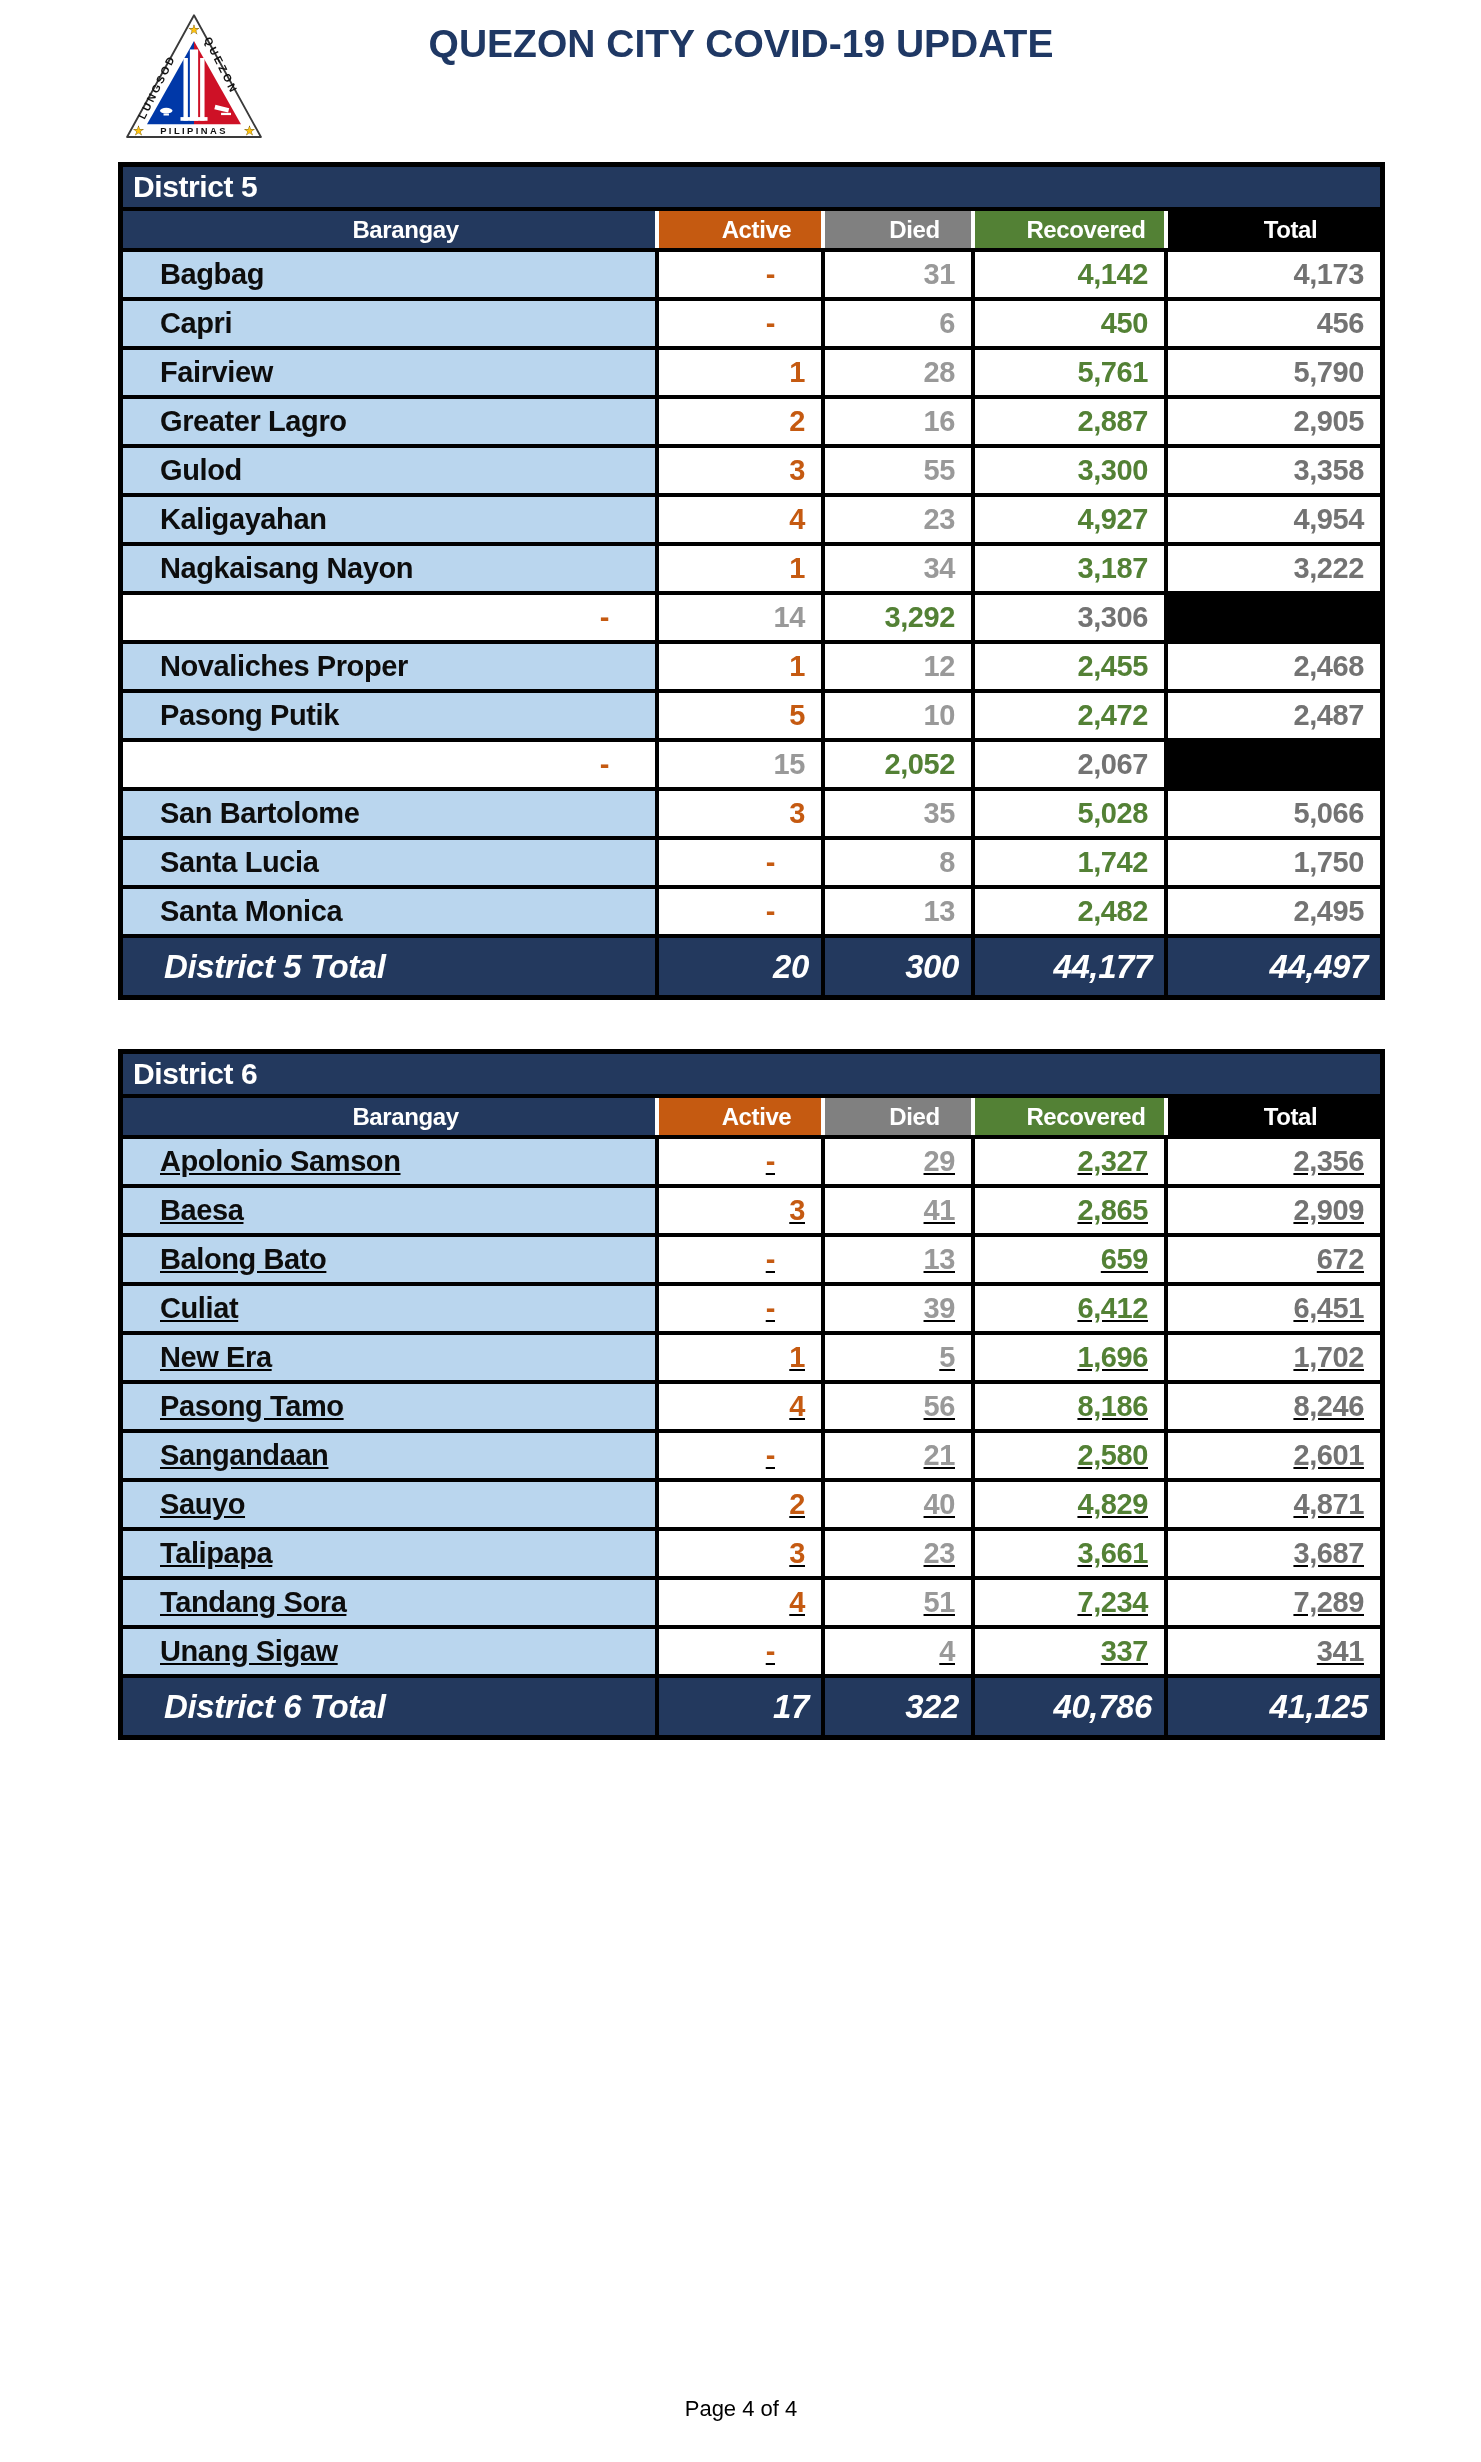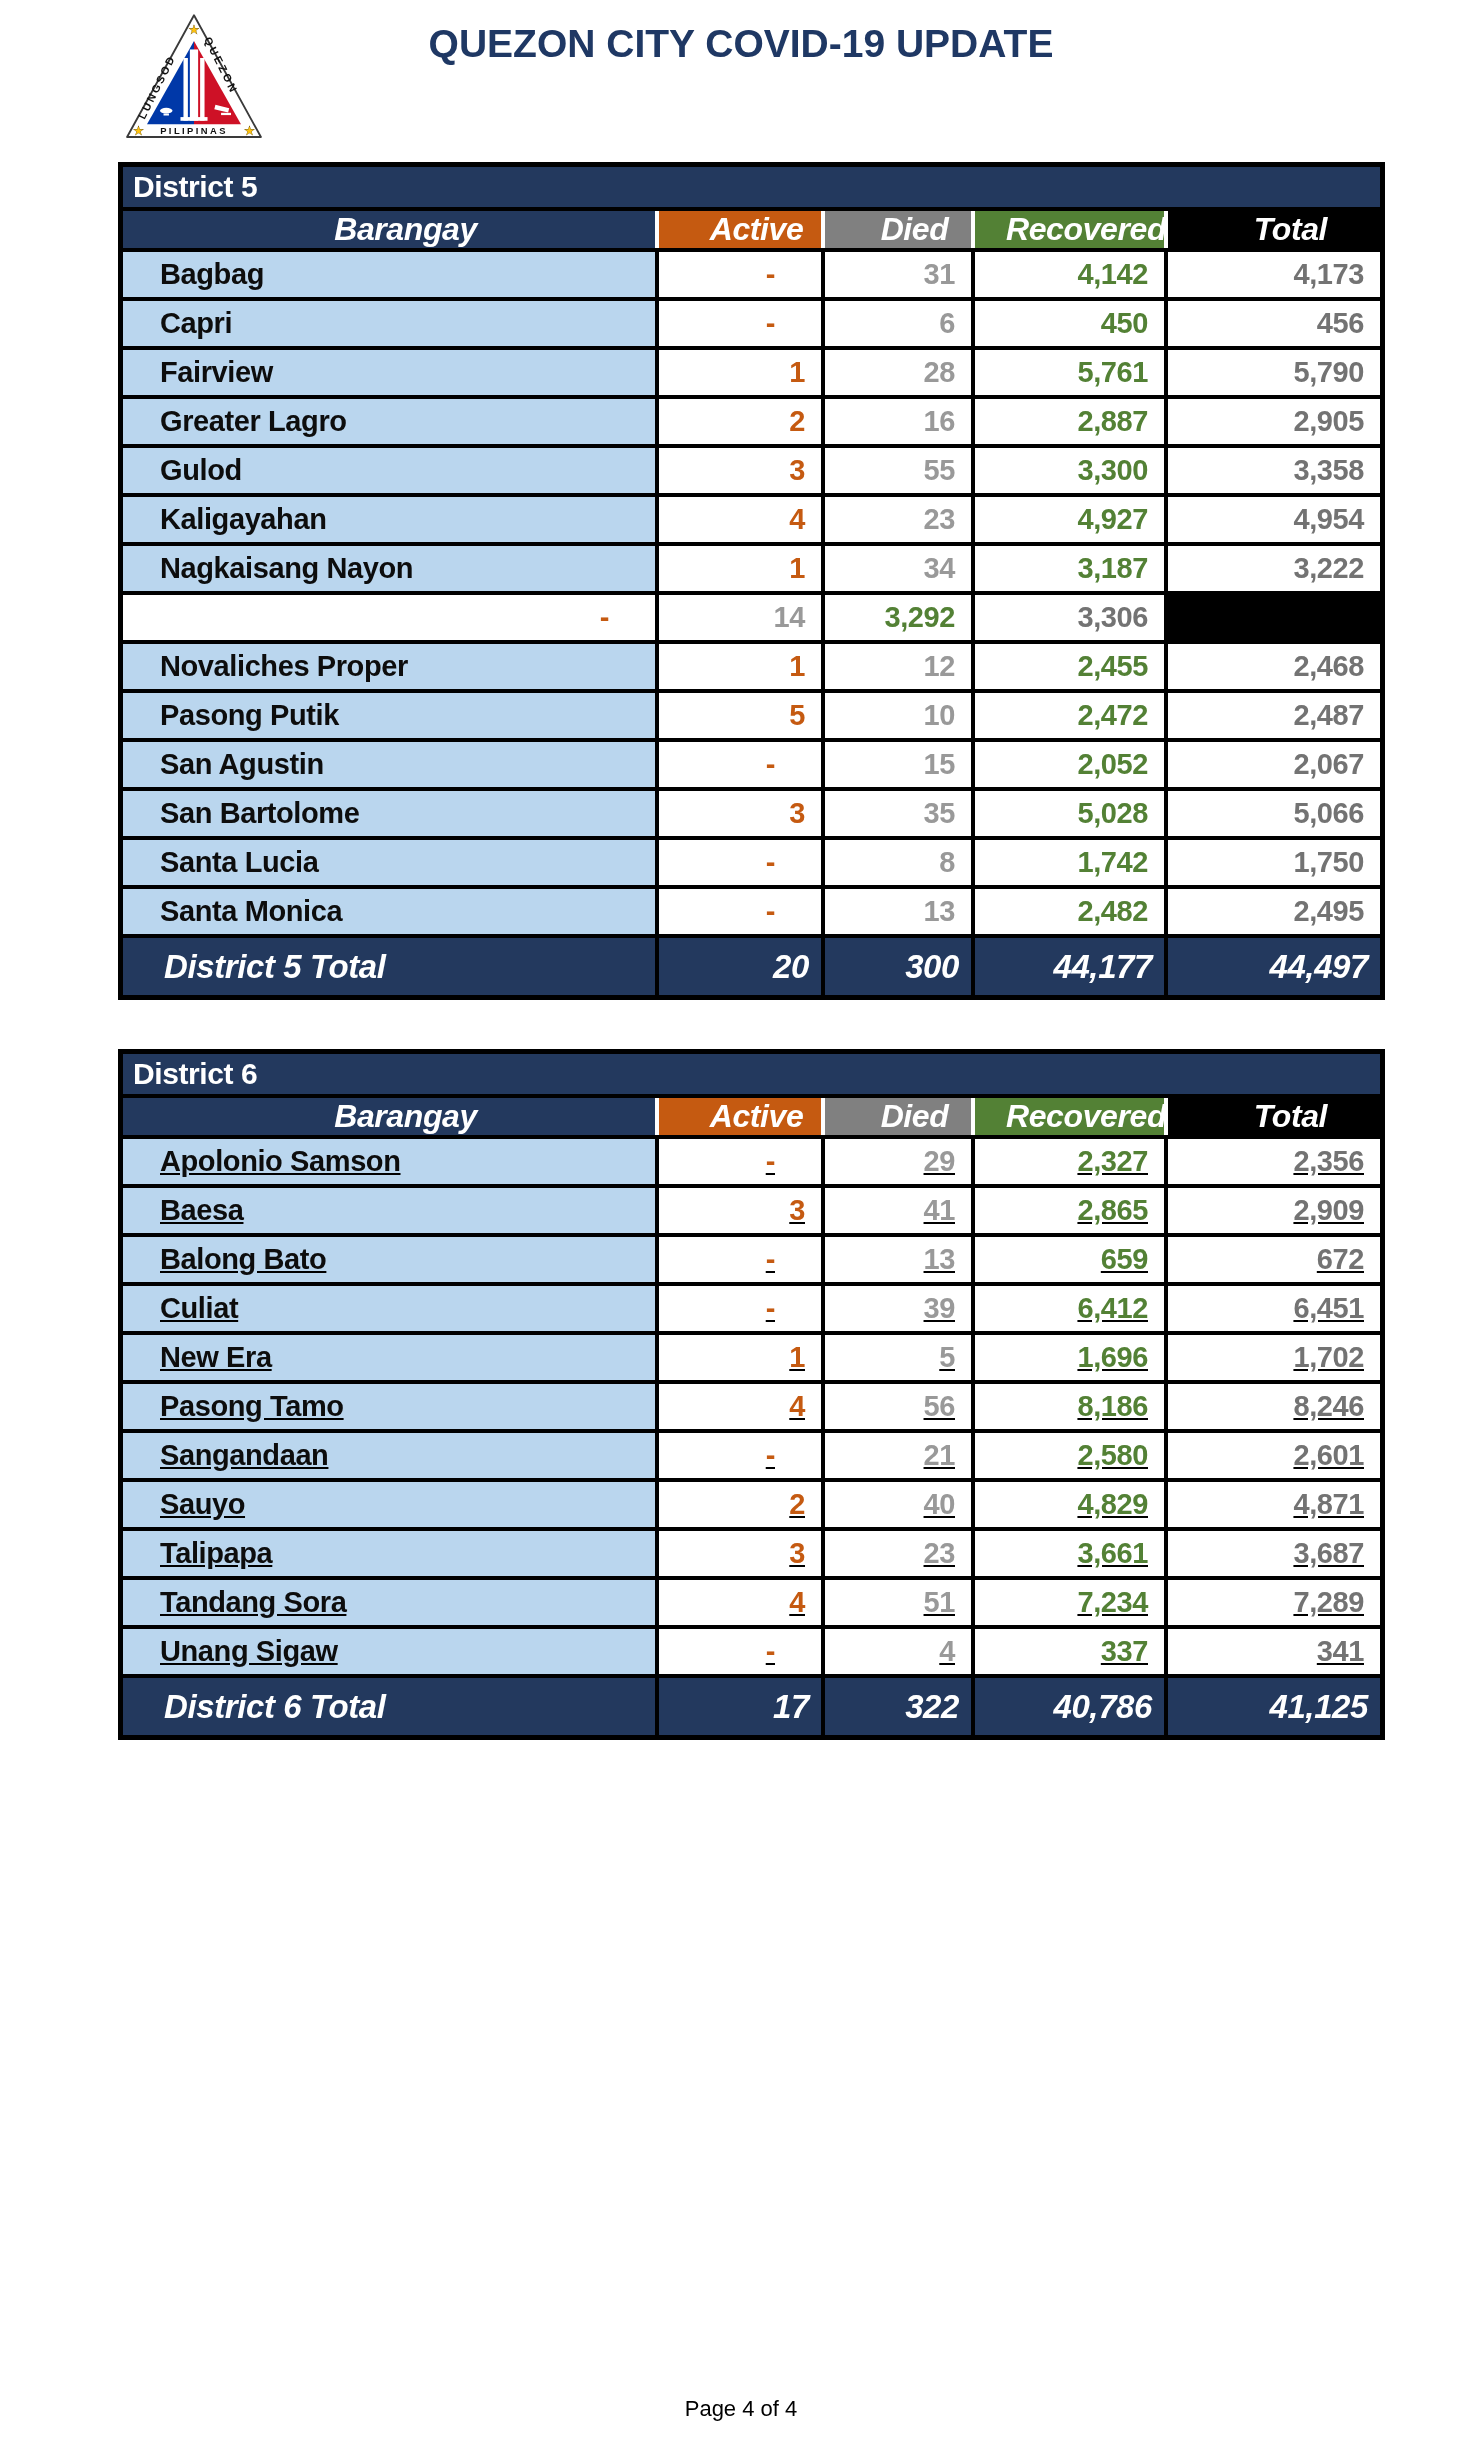--- a/index.html
+++ b/index.html
@@ -71,23 +71,22 @@
     grid-template-columns: 532px 162px 146px 189px 212px;
     column-gap: 4px;
   }
   .head-row { background: #ffffff; }
   .th {
     height: 37px;
     display: flex;
     align-items: center;
     justify-content: center;
     color: #fff;
-    font-size: 32px;
-    font-weight: bold;
-    font-style: italic;
+    font-size: 24px;
+    font-weight: bold;
     letter-spacing: -0.4px;
     padding-left: 33px;
   }
   .th.c-barangay  { background: #23395E; }
   .th.c-active    { background: #C55A11; }
   .th.c-died      { background: #808080; }
   .th.c-recovered { background: #538135; }
   .th.c-total     { background: #000000; }
 
   .data-row { background: #000; }
@@ -256,21 +255,20 @@
         <div class="td num totalcol">2,468</div>
       </div>
         <div class="grid-row data-row">
         <div class="td name">Pasong Putik</div>
         <div class="td num active">5</div>
         <div class="td num died">10</div>
         <div class="td num recovered">2,472</div>
         <div class="td num totalcol">2,487</div>
       </div>
         <div class="grid-row data-row">
-        <div class="td name">San Agustin</div>
         <div class="td num active dash">-</div>
         <div class="td num died">15</div>
         <div class="td num recovered">2,052</div>
         <div class="td num totalcol">2,067</div>
       </div>
         <div class="grid-row data-row">
         <div class="td name">San Bartolome</div>
         <div class="td num active">3</div>
         <div class="td num died">35</div>
         <div class="td num recovered">5,028</div>

